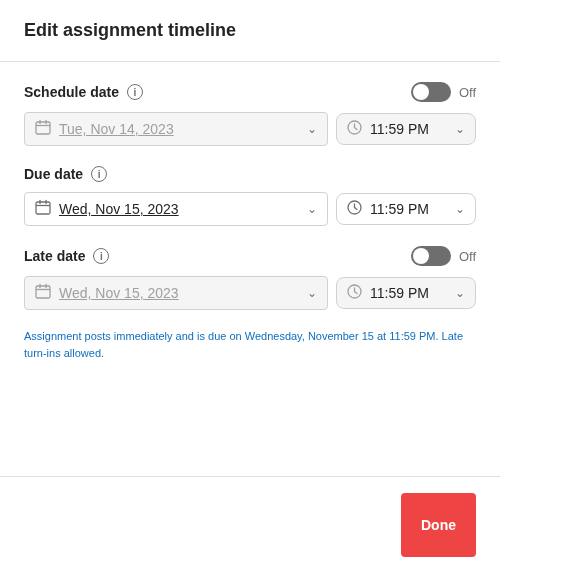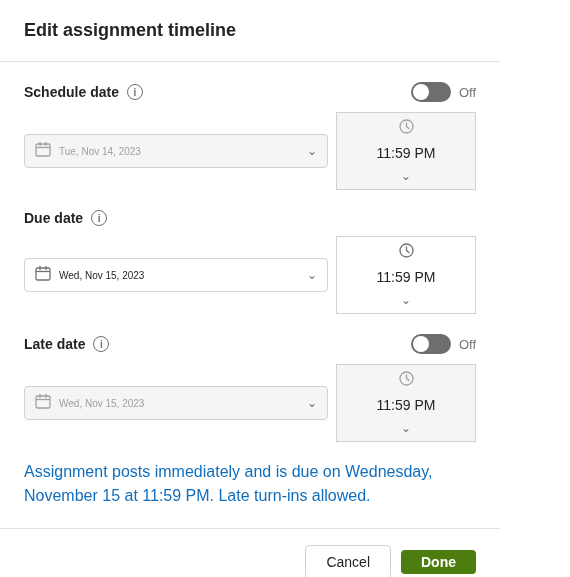--- a/index.html
+++ b/index.html
@@ -113,60 +113,60 @@
     .date-field.disabled .field-text {
       color: #a0a0a0;
     }
     .calendar-icon {
       color: #707070;
       font-size: 16px;
       flex-shrink: 0;
     }
     .field-text {
       flex: 1;
-      font-size: 10px;
+      font-size: 14px;
       color: #242424;
       white-space: nowrap;
       overflow: hidden;
       text-overflow: ellipsis;
+      text-decoration: underline;
     }
     .chevron-icon {
       color: #707070;
       font-size: 12px;
       flex-shrink: 0;
     }
     .time-field {
       display: flex;
       align-items: center;
       border: 1px solid #d1d1d1;
-      border-radius: 0;
+      border-radius: 8px;
       padding: 6px 10px;
       gap: 8px;
       width: 140px;
       background: #fff;
       cursor: pointer;
       flex-shrink: 0;
-      flex-direction: column;
     }
     .time-field.disabled {
       background: #f5f5f5;
     }
     .clock-icon {
       color: #707070;
       font-size: 15px;
       flex-shrink: 0;
     }
     .time-text {
       flex: 1;
       font-size: 14px;
       color: #242424;
     }
     .info-message {
       margin-top: 18px;
-      font-size: 16px;
+      font-size: 11px;
       color: #106ebe;
       line-height: 1.5;
     }
     .bottom-divider {
       height: 1px;
       background: #e0e0e0;
       margin: 20px -24px 0 -24px;
     }
     .dialog-footer {
       display: flex;
@@ -180,24 +180,24 @@
       border: 1px solid #d1d1d1;
       border-radius: 4px;
       background: #fff;
       font-size: 14px;
       color: #242424;
       cursor: pointer;
       font-family: inherit;
       font-weight: 400;
     }
     .btn-done {
-      padding: 4px 20px;
+      padding: 24px 20px;
       border: none;
       border-radius: 4px;
-      background: #4d7c0f;
+      background: #ef4444;
       font-size: 14px;
       color: #fff;
       cursor: pointer;
       font-family: inherit;
       font-weight: 600;
     }
     .spacer { flex: 1; }
   </style>
 </head>
 <body>
@@ -317,16 +317,15 @@
     </div>
   </div>
 
   <div class="info-message">Assignment posts immediately and is due on Wednesday, November 15 at 11:59 PM. Late turn-ins allowed.</div>
 
   <div class="spacer"></div>
 
   <div class="bottom-divider"></div>
 
   <div class="dialog-footer">
-    <button class="btn-cancel">Cancel</button>
     <button class="btn-done">Done</button>
   </div>
 </div>
 
 </body></html>

